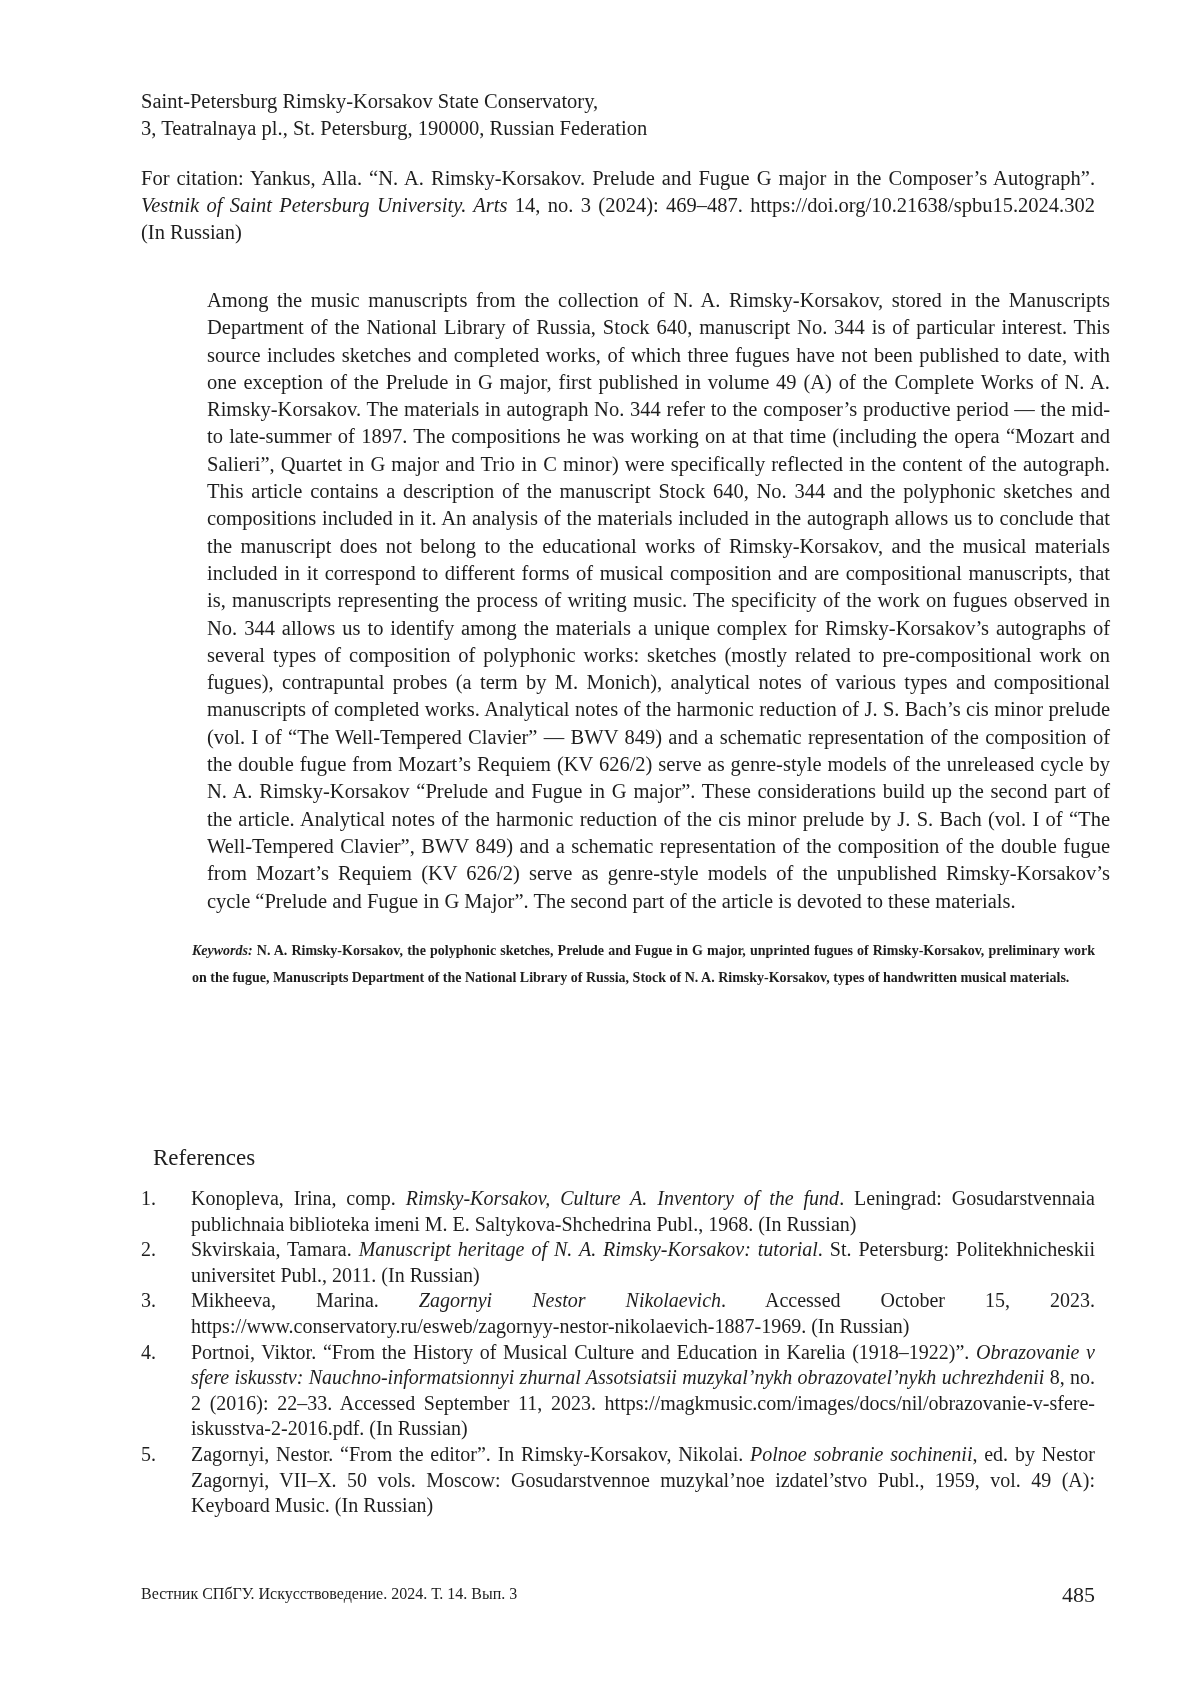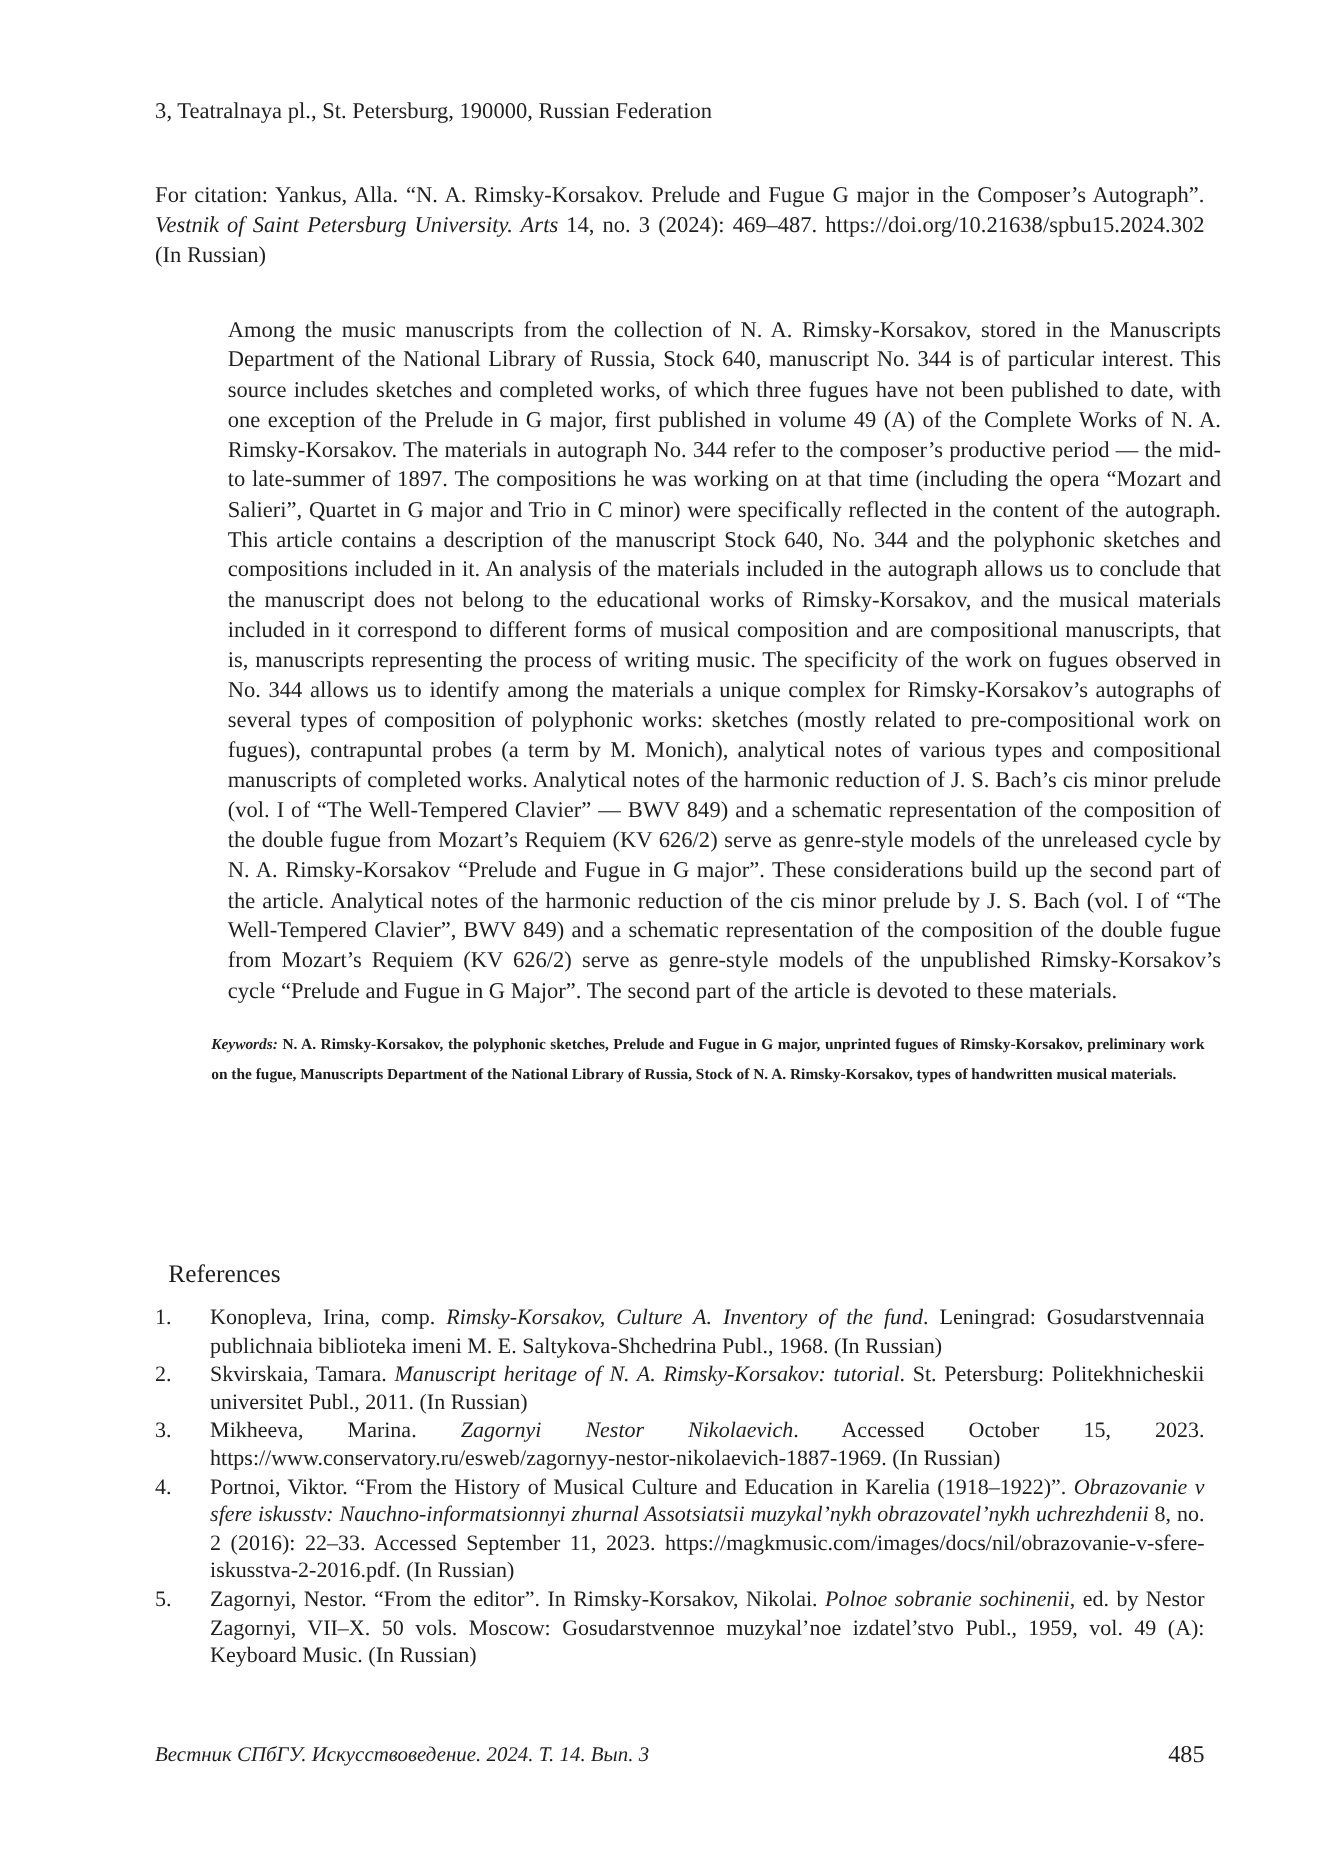--- a/index.html
+++ b/index.html
@@ -9,30 +9,31 @@
   .affil { position:absolute; left:141px; top:88px; width:920px; font-size:20.5px; line-height:27px; }
   .affil div { white-space:nowrap; }
   .citation { position:absolute; left:141px; top:165px; width:954px; font-size:20.5px; line-height:27px; text-align:justify; }
   .citation b { font-weight:normal; }
   .abstract { position:absolute; left:192px; top:272px; width:903px; font-size:20.5px; line-height:27.3px; text-align:justify; margin:15px; }
   .keywords { position:absolute; left:192px; top:937px; width:903px; font-size:14px; line-height:27.3px; text-align:justify; margin:0;font-weight:bold; }
   .refs-title { position:absolute; left:141px; top:1133px; font-size:23px; font-weight:normal; margin:12px; }
   .refs { position:absolute; left:141px; top:1186px; width:954px; margin:0; padding:0; list-style:none; }
   .ref { position:relative; padding-left:50px; font-size:20px; line-height:25.6px; text-align:justify; }
   .ref-num { position:absolute; left:0; top:0; }
-  .footer-journal { position:absolute; left:141px; top:1585px; font-size:19px; font-style:italic; }
+  .footer-journal { position:absolute; left:141px; top:1585px; font-size:16px; }
   .footer-page { position:absolute; right:105px; top:1582px; font-size:22px; }
   i { font-style:italic; }
 </style>
 </head>
 <body>
 
 <div class="page">
 
   <div class="affil">
+    <div>Saint-Petersburg Rimsky-Korsakov State Conservatory,</div>
     <div>3, Teatralnaya pl., St. Petersburg, 190000, Russian Federation</div>
   </div>
 
   <div class="citation">
     <b>For citation:</b><span> Yankus, Alla. “N. A. Rimsky-Korsakov. Prelude and Fugue G major in the Composer’s Autograph”. </span><i>Vestnik of Saint Petersburg University. Arts</i><span> 14, no. 3 (2024): 469–487. https://doi.org/10.21638/spbu15.2024.302 (In Russian)</span>
   </div>
 
   <p class="abstract">Among the music manuscripts from the collection of N. A. Rimsky-Korsakov, stored in the Manuscripts Department of the National Library of Russia, Stock 640, manuscript No. 344 is of particular interest. This source includes sketches and completed works, of which three fugues have not been published to date, with one exception of the Prelude in G major, first published in volume 49 (A) of the Complete Works of N. A. Rimsky-Korsakov. The materials in autograph No. 344 refer to the composer’s productive period — the mid-to late-summer of 1897. The compositions he was working on at that time (including the opera “Mozart and Salieri”, Quartet in G major and Trio in C minor) were specifically reflected in the content of the autograph. This article contains a description of the manuscript Stock 640, No. 344 and the polyphonic sketches and compositions included in it. An analysis of the materials included in the autograph allows us to conclude that the manuscript does not belong to the educational works of Rimsky-Korsakov, and the musical materials included in it correspond to different forms of musical composition and are compositional manuscripts, that is, manuscripts representing the process of writing music. The specificity of the work on fugues observed in No. 344 allows us to identify among the materials a unique complex for Rimsky-Korsakov’s autographs of several types of composition of polyphonic works: sketches (mostly related to pre-compositional work on fugues), contrapuntal probes (a term by M. Monich), analytical notes of various types and compositional manuscripts of completed works. Analytical notes of the harmonic reduction of J. S. Bach’s cis minor prelude (vol. I of “The Well-Tempered Clavier” — BWV 849) and a schematic representation of the composition of the double fugue from Mozart’s Requiem (KV 626/2) serve as genre-style models of the unreleased cycle by N. A. Rimsky-Korsakov “Prelude and Fugue in G major”. These considerations build up the second part of the article. Analytical notes of the harmonic reduction of the cis minor prelude by J. S. Bach (vol. I of “The Well-Tempered Clavier”, BWV 849) and a schematic representation of the composition of the double fugue from Mozart’s Requiem (KV 626/2) serve as genre-style models of the unpublished Rimsky-Korsakov’s cycle “Prelude and Fugue in G Major”. The second part of the article is devoted to these materials.</p>
 
   <p class="keywords"><i>Keywords:</i><span> N. A. Rimsky-Korsakov, the polyphonic sketches, Prelude and Fugue in G major, unprinted fugues of Rimsky-Korsakov, preliminary work on the fugue, Manuscripts Department of the National Library of Russia, Stock of N. A. Rimsky-Korsakov, types of handwritten musical materials.</span></p>

